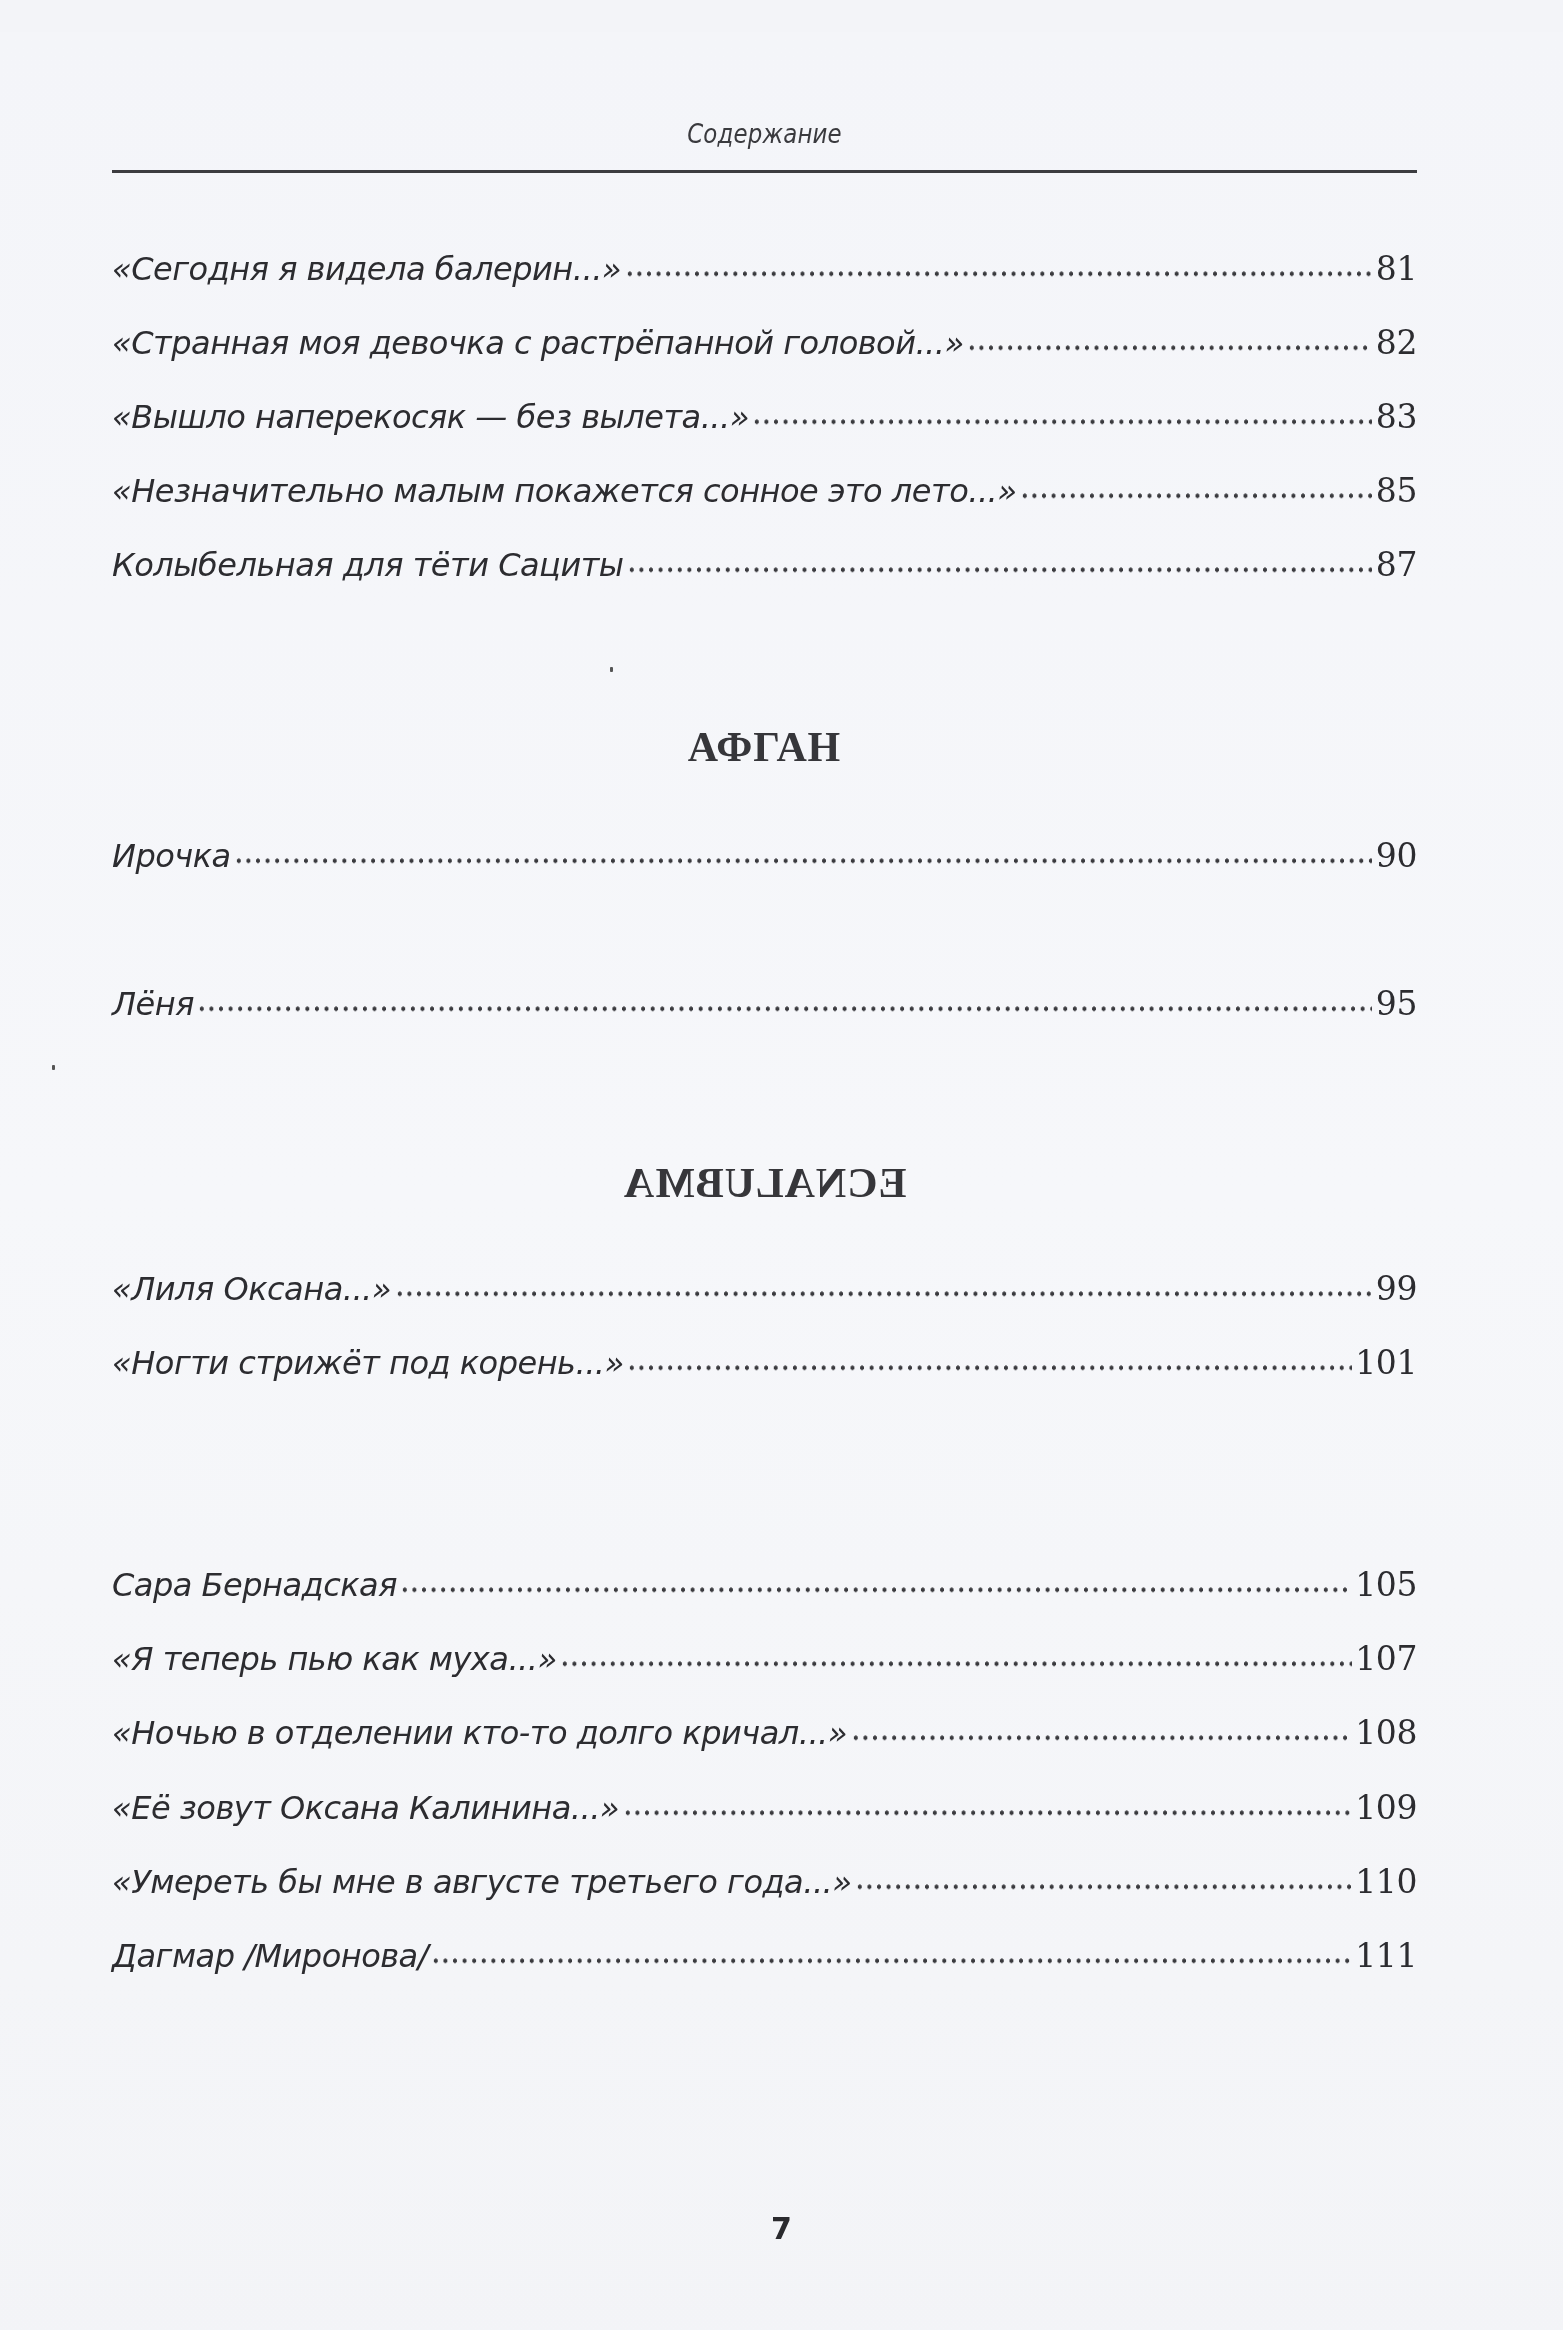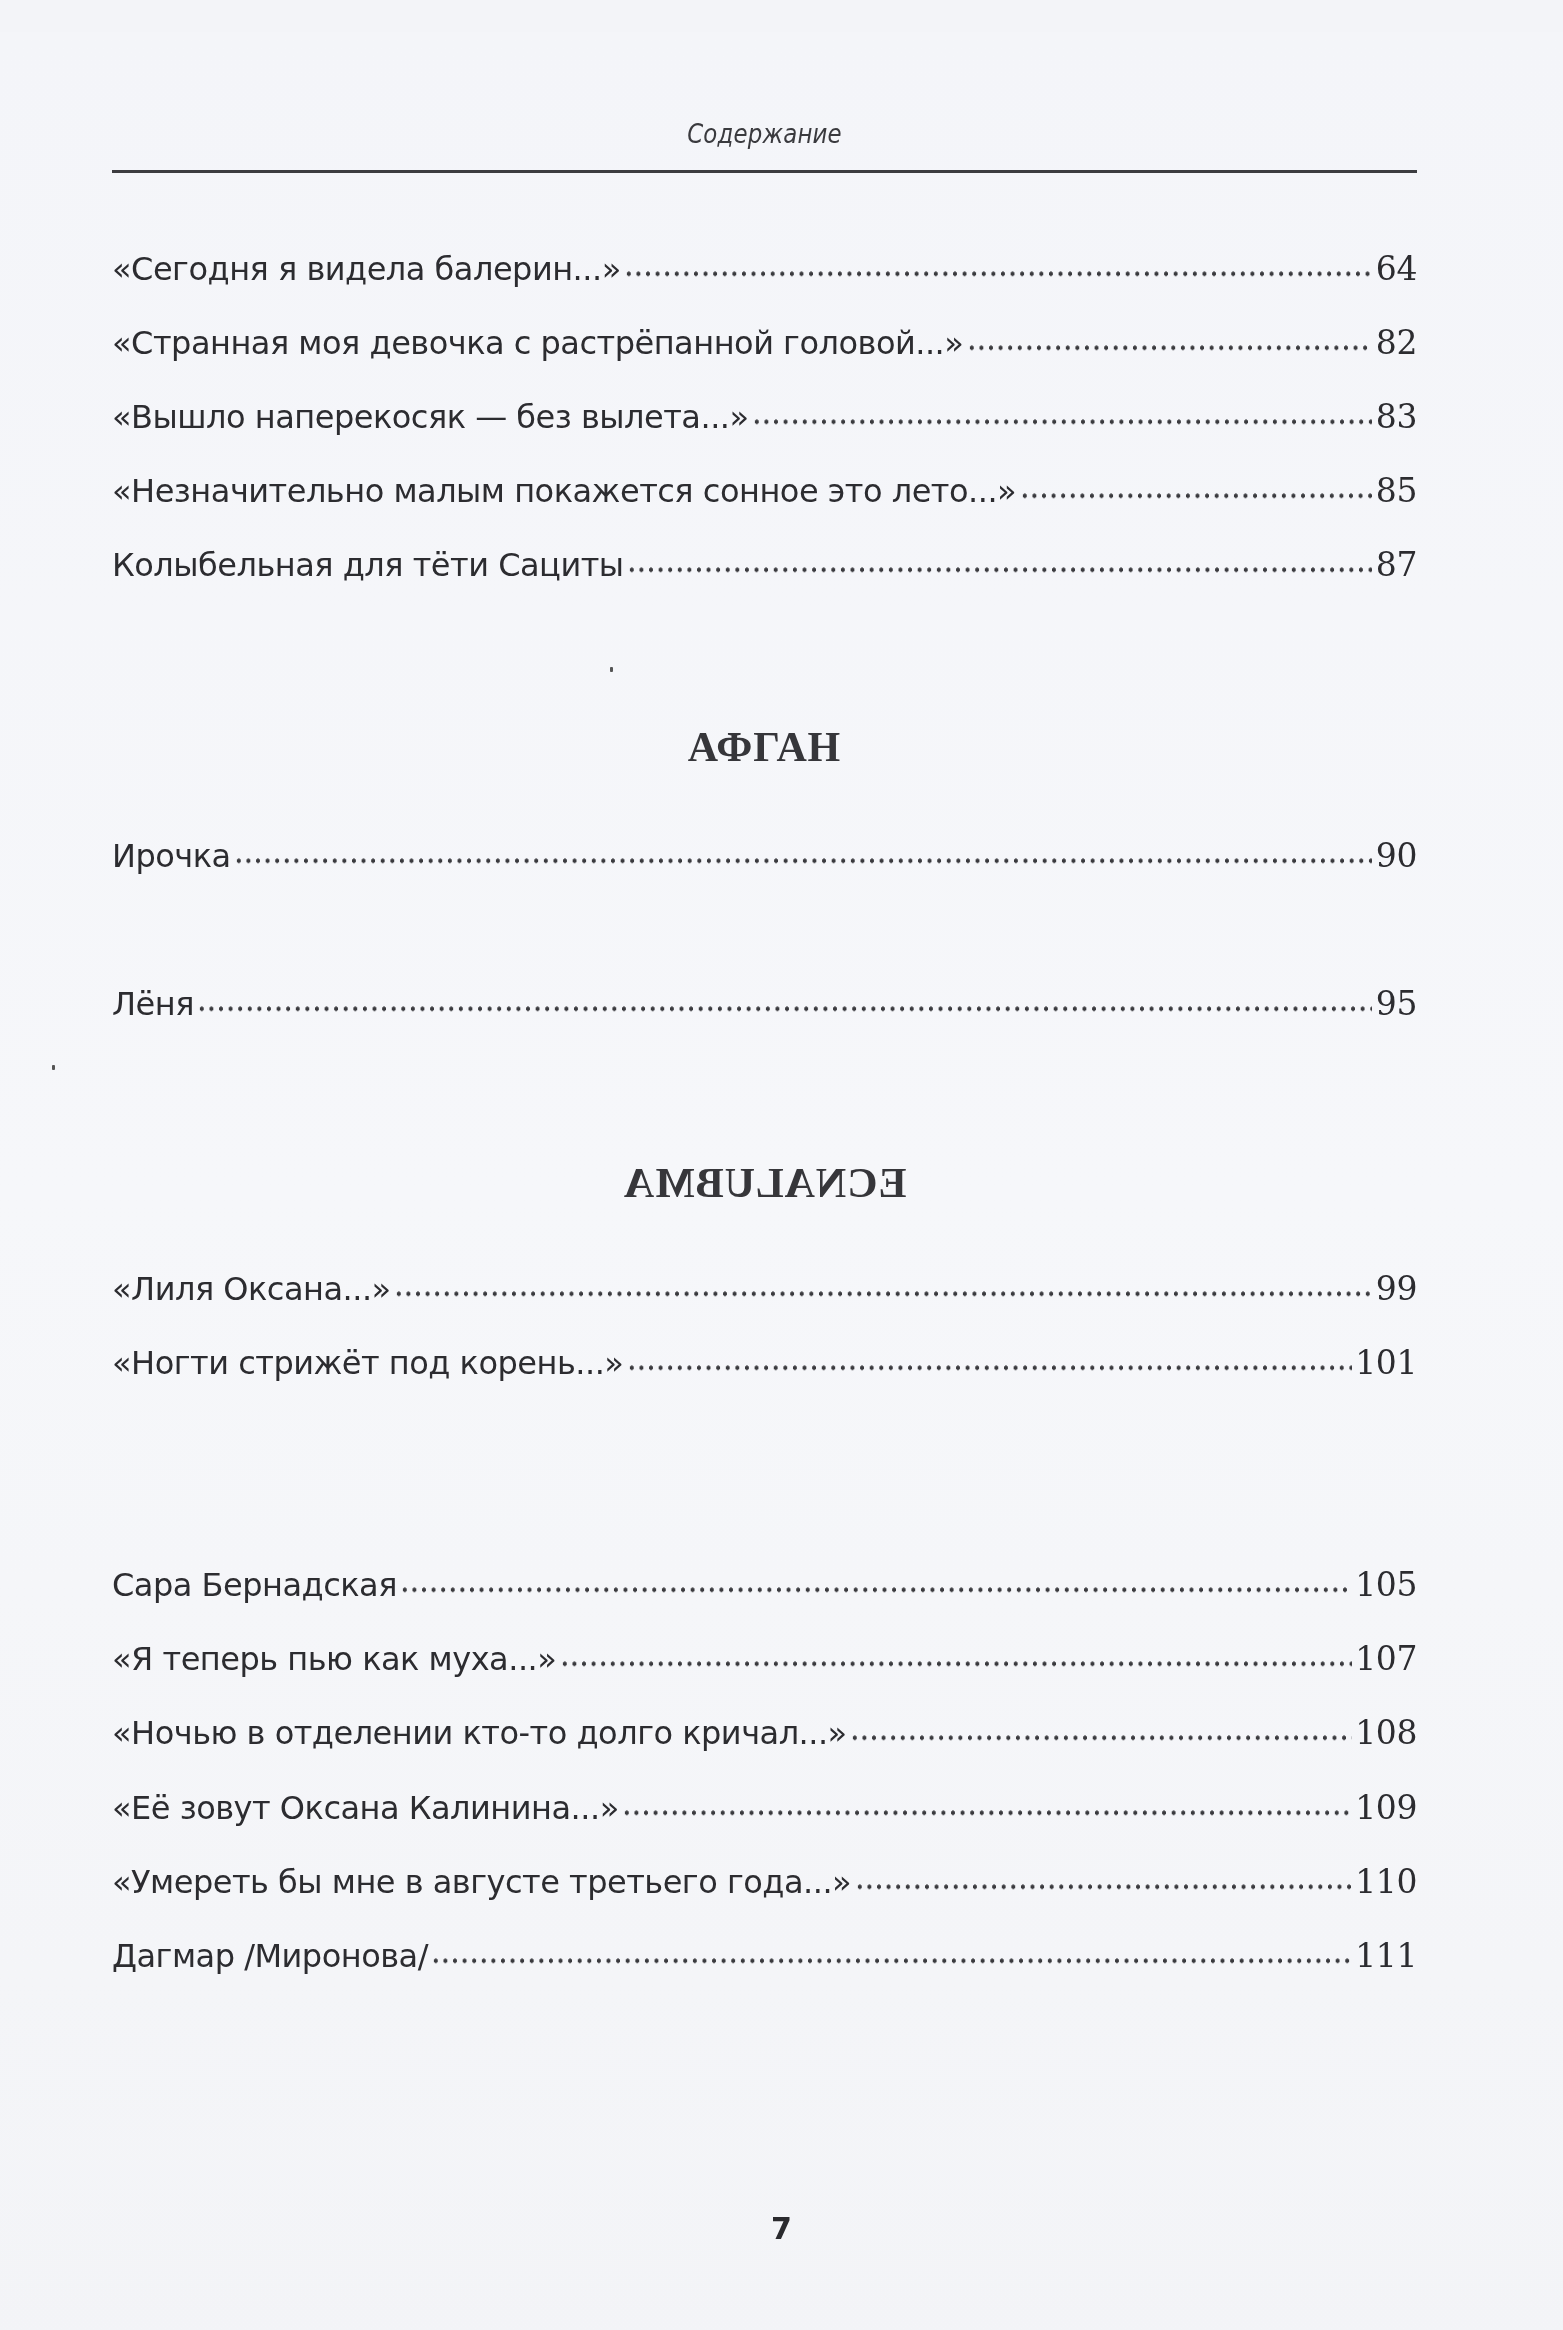--- a/index.html
+++ b/index.html
@@ -53,20 +53,21 @@
       align-items: baseline;
       font-size: 32px;
       line-height: 49px;
       color: #2c2c30;
     }
     .toc-title {
       white-space: nowrap;
       font-family: "DejaVu Sans", "Liberation Sans", sans-serif;
       letter-spacing: -0.5px;
       transform-origin: left center;
+      font-style: italic;
     }
     .toc-leader {
       flex: 1;
       margin: 0 3.5px;
       height: 8.7px;
       align-self: baseline;
       background-image: radial-gradient(circle, #3a3a3e 1.9px, transparent 2.3px);
       background-size: 9.6px 8.7px;
       background-repeat: repeat-x;
       background-position: left center;
@@ -117,21 +118,21 @@
 <body>
 
 <div class="page">
 
   <div class="running-head">Содержание</div>
   <div class="head-rule"></div>
 
   <div class="toc-entry" style="top:212px">
     <span class="toc-title">«Сегодня я видела балерин...»</span>
     <span class="toc-leader"></span>
-    <span class="toc-page">64</span>
+    <span class="toc-page">81</span>
   </div>
   <div class="toc-entry" style="top:286px">
     <span class="toc-title">«Странная моя девочка с растрёпанной головой...» </span>
     <span class="toc-leader"></span>
     <span class="toc-page">82</span>
   </div>
   <div class="toc-entry" style="top:360px">
     <span class="toc-title">«Вышло наперекосяк — без вылета...»</span>
     <span class="toc-leader"></span>
     <span class="toc-page">83</span>

